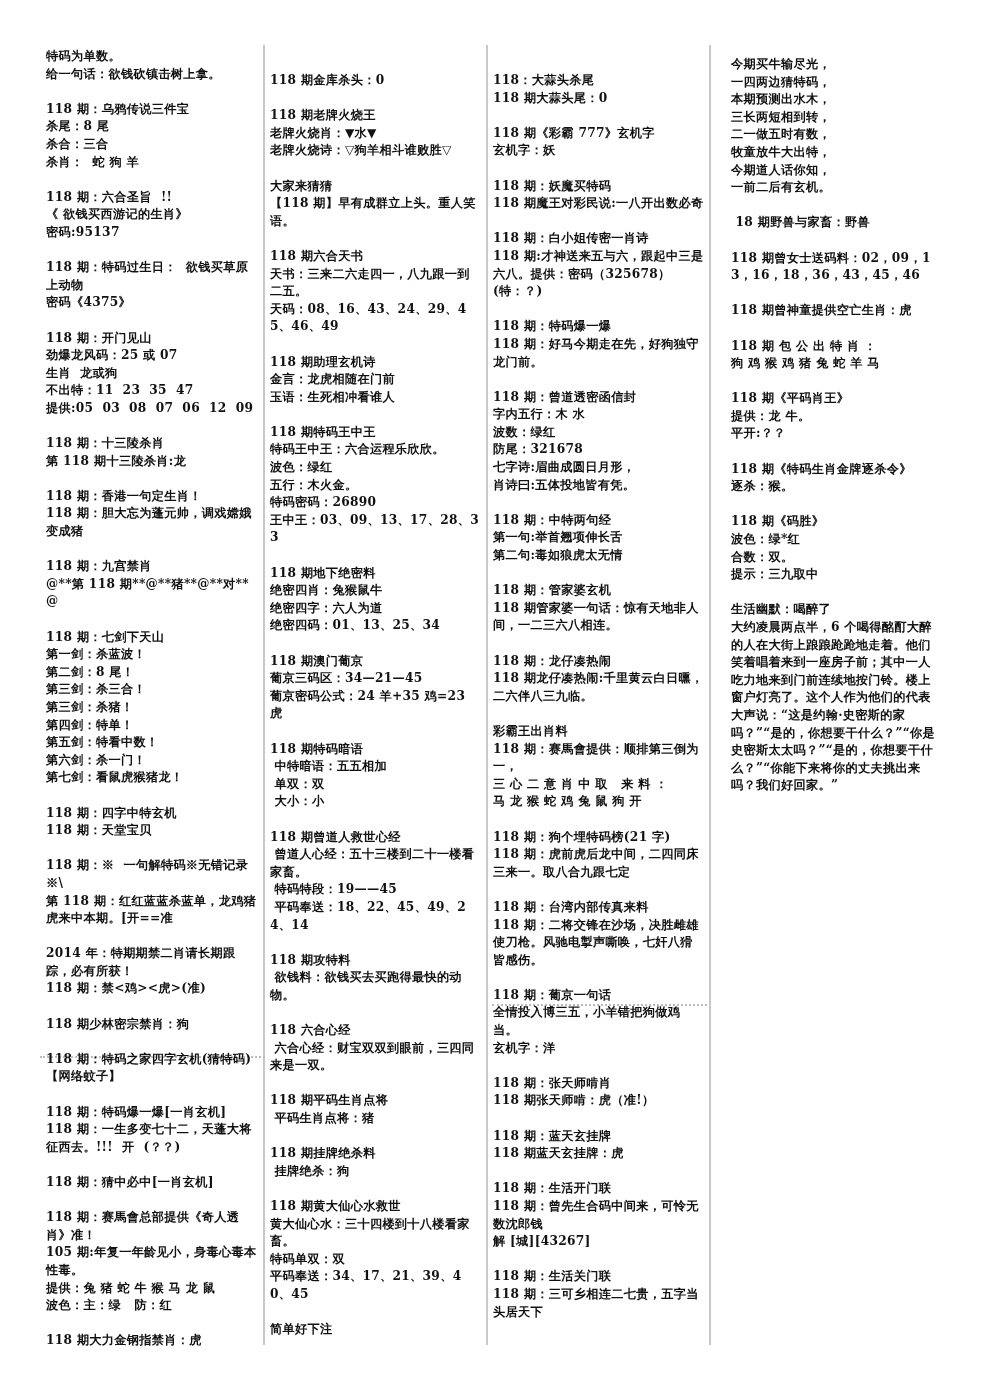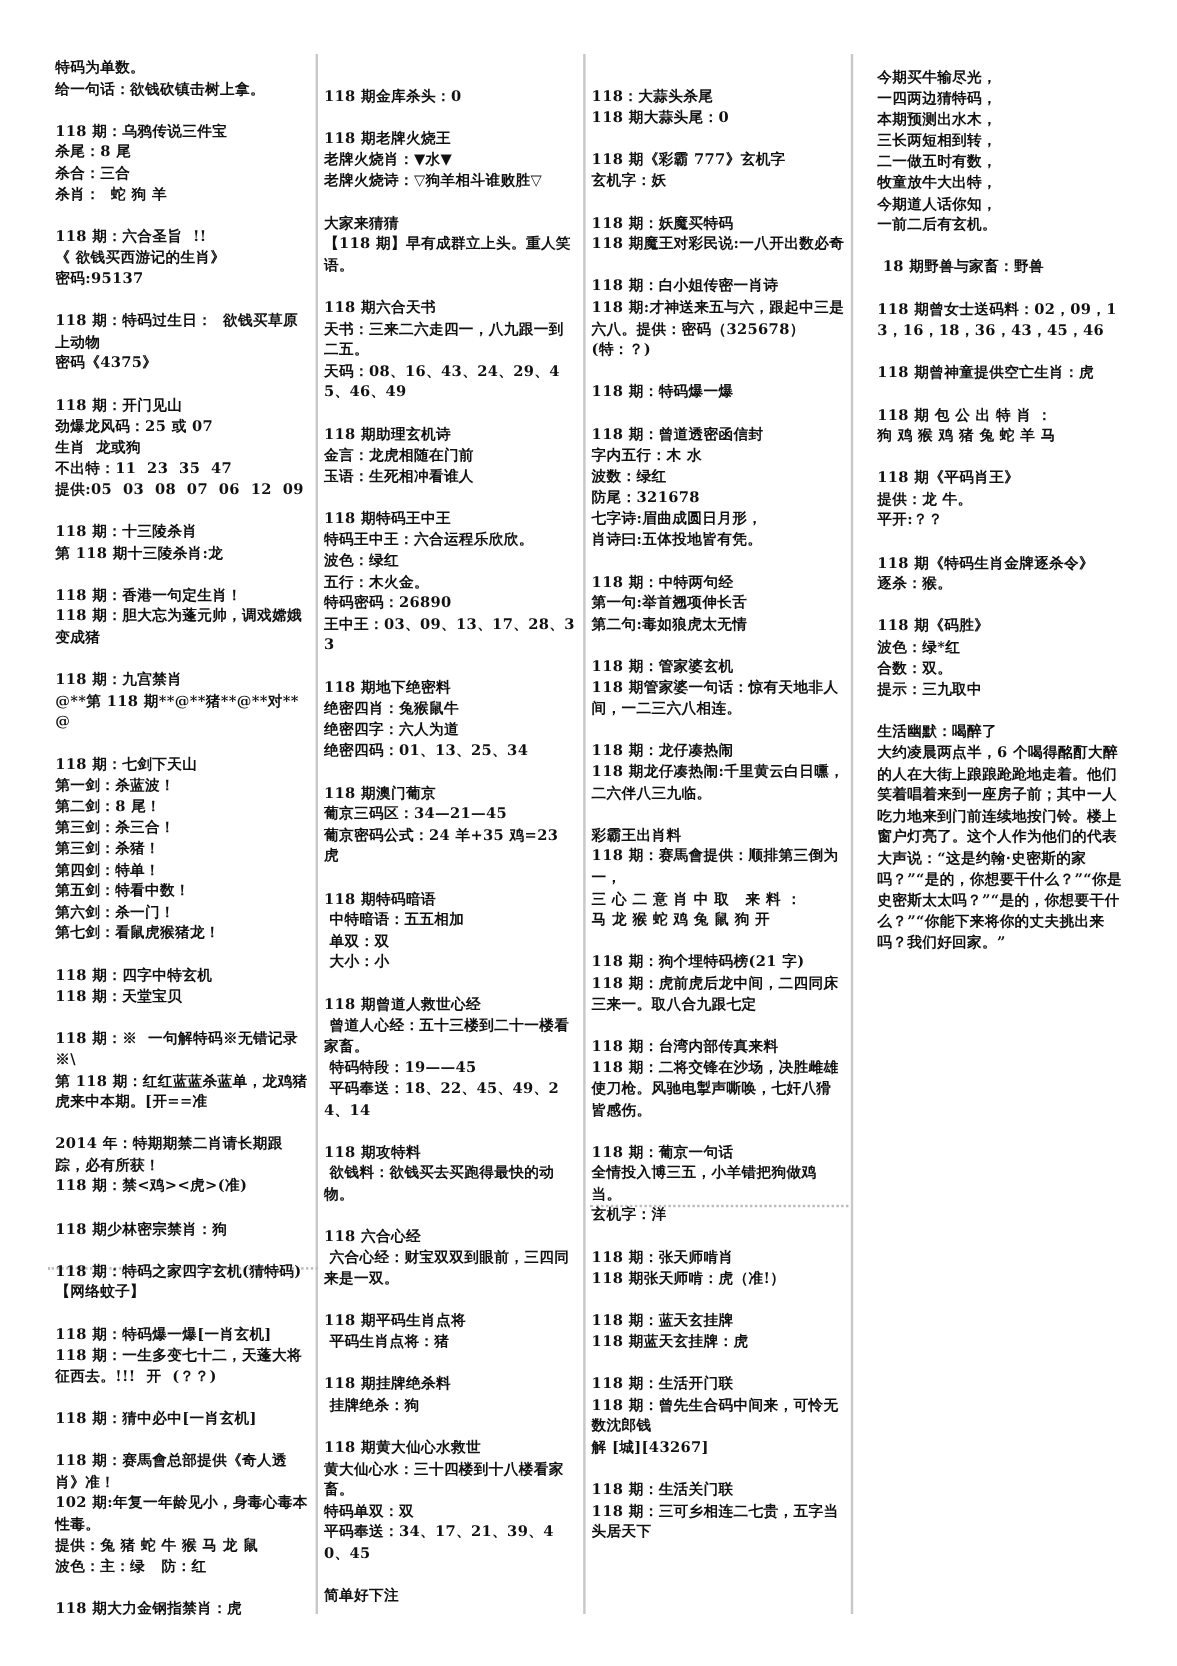--- a/index.html
+++ b/index.html
@@ -99,21 +99,21 @@
       </div>
       <div class="block">
         <span class="line">118 期：特码爆一爆[一肖玄机]</span>
         <span class="line">118 期：一生多变七十二，天蓬大将征西去。!!!  开  (？？)</span>
       </div>
       <div class="block">
         <span class="line">118 期：猜中必中[一肖玄机]</span>
       </div>
       <div class="block">
         <span class="line">118 期：赛馬會总部提供《奇人透肖》准！</span>
-        <span class="line">102 期:年复一年龄见小，身毒心毒本性毒。</span>
+        <span class="line">105 期:年复一年龄见小，身毒心毒本性毒。</span>
         <span class="line">提供：兔 猪 蛇 牛 猴 马 龙 鼠</span>
         <span class="line">波色：主：绿   防：红</span>
       </div>
       <div class="block">
         <span class="line">118 期大力金钢指禁肖：虎</span>
       </div>
     </div>
   <div class="col col2" id="col-1">
       <div class="block">
         <span class="line">118 期金库杀头：0</span>
@@ -206,20 +206,21 @@
       <div class="block">
         <span class="line">118 期：妖魔买特码</span>
         <span class="line">118 期魔王对彩民说:一八开出数必奇</span>
       </div>
       <div class="block">
         <span class="line">118 期：白小姐传密一肖诗</span>
         <span class="line">118 期:才神送来五与六，跟起中三是六八。提供：密码（325678）(特：？)</span>
       </div>
       <div class="block">
         <span class="line">118 期：特码爆一爆</span>
+        <span class="line">118 期：好马今期走在先，好狗独守龙门前。</span>
       </div>
       <div class="block">
         <span class="line">118 期：曾道透密函信封</span>
         <span class="line">字内五行：木 水</span>
         <span class="line">波数：绿红</span>
         <span class="line">防尾：321678</span>
         <span class="line">七字诗:眉曲成圆日月形，</span>
         <span class="line">肖诗曰:五体投地皆有凭。</span>
       </div>
       <div class="block">

